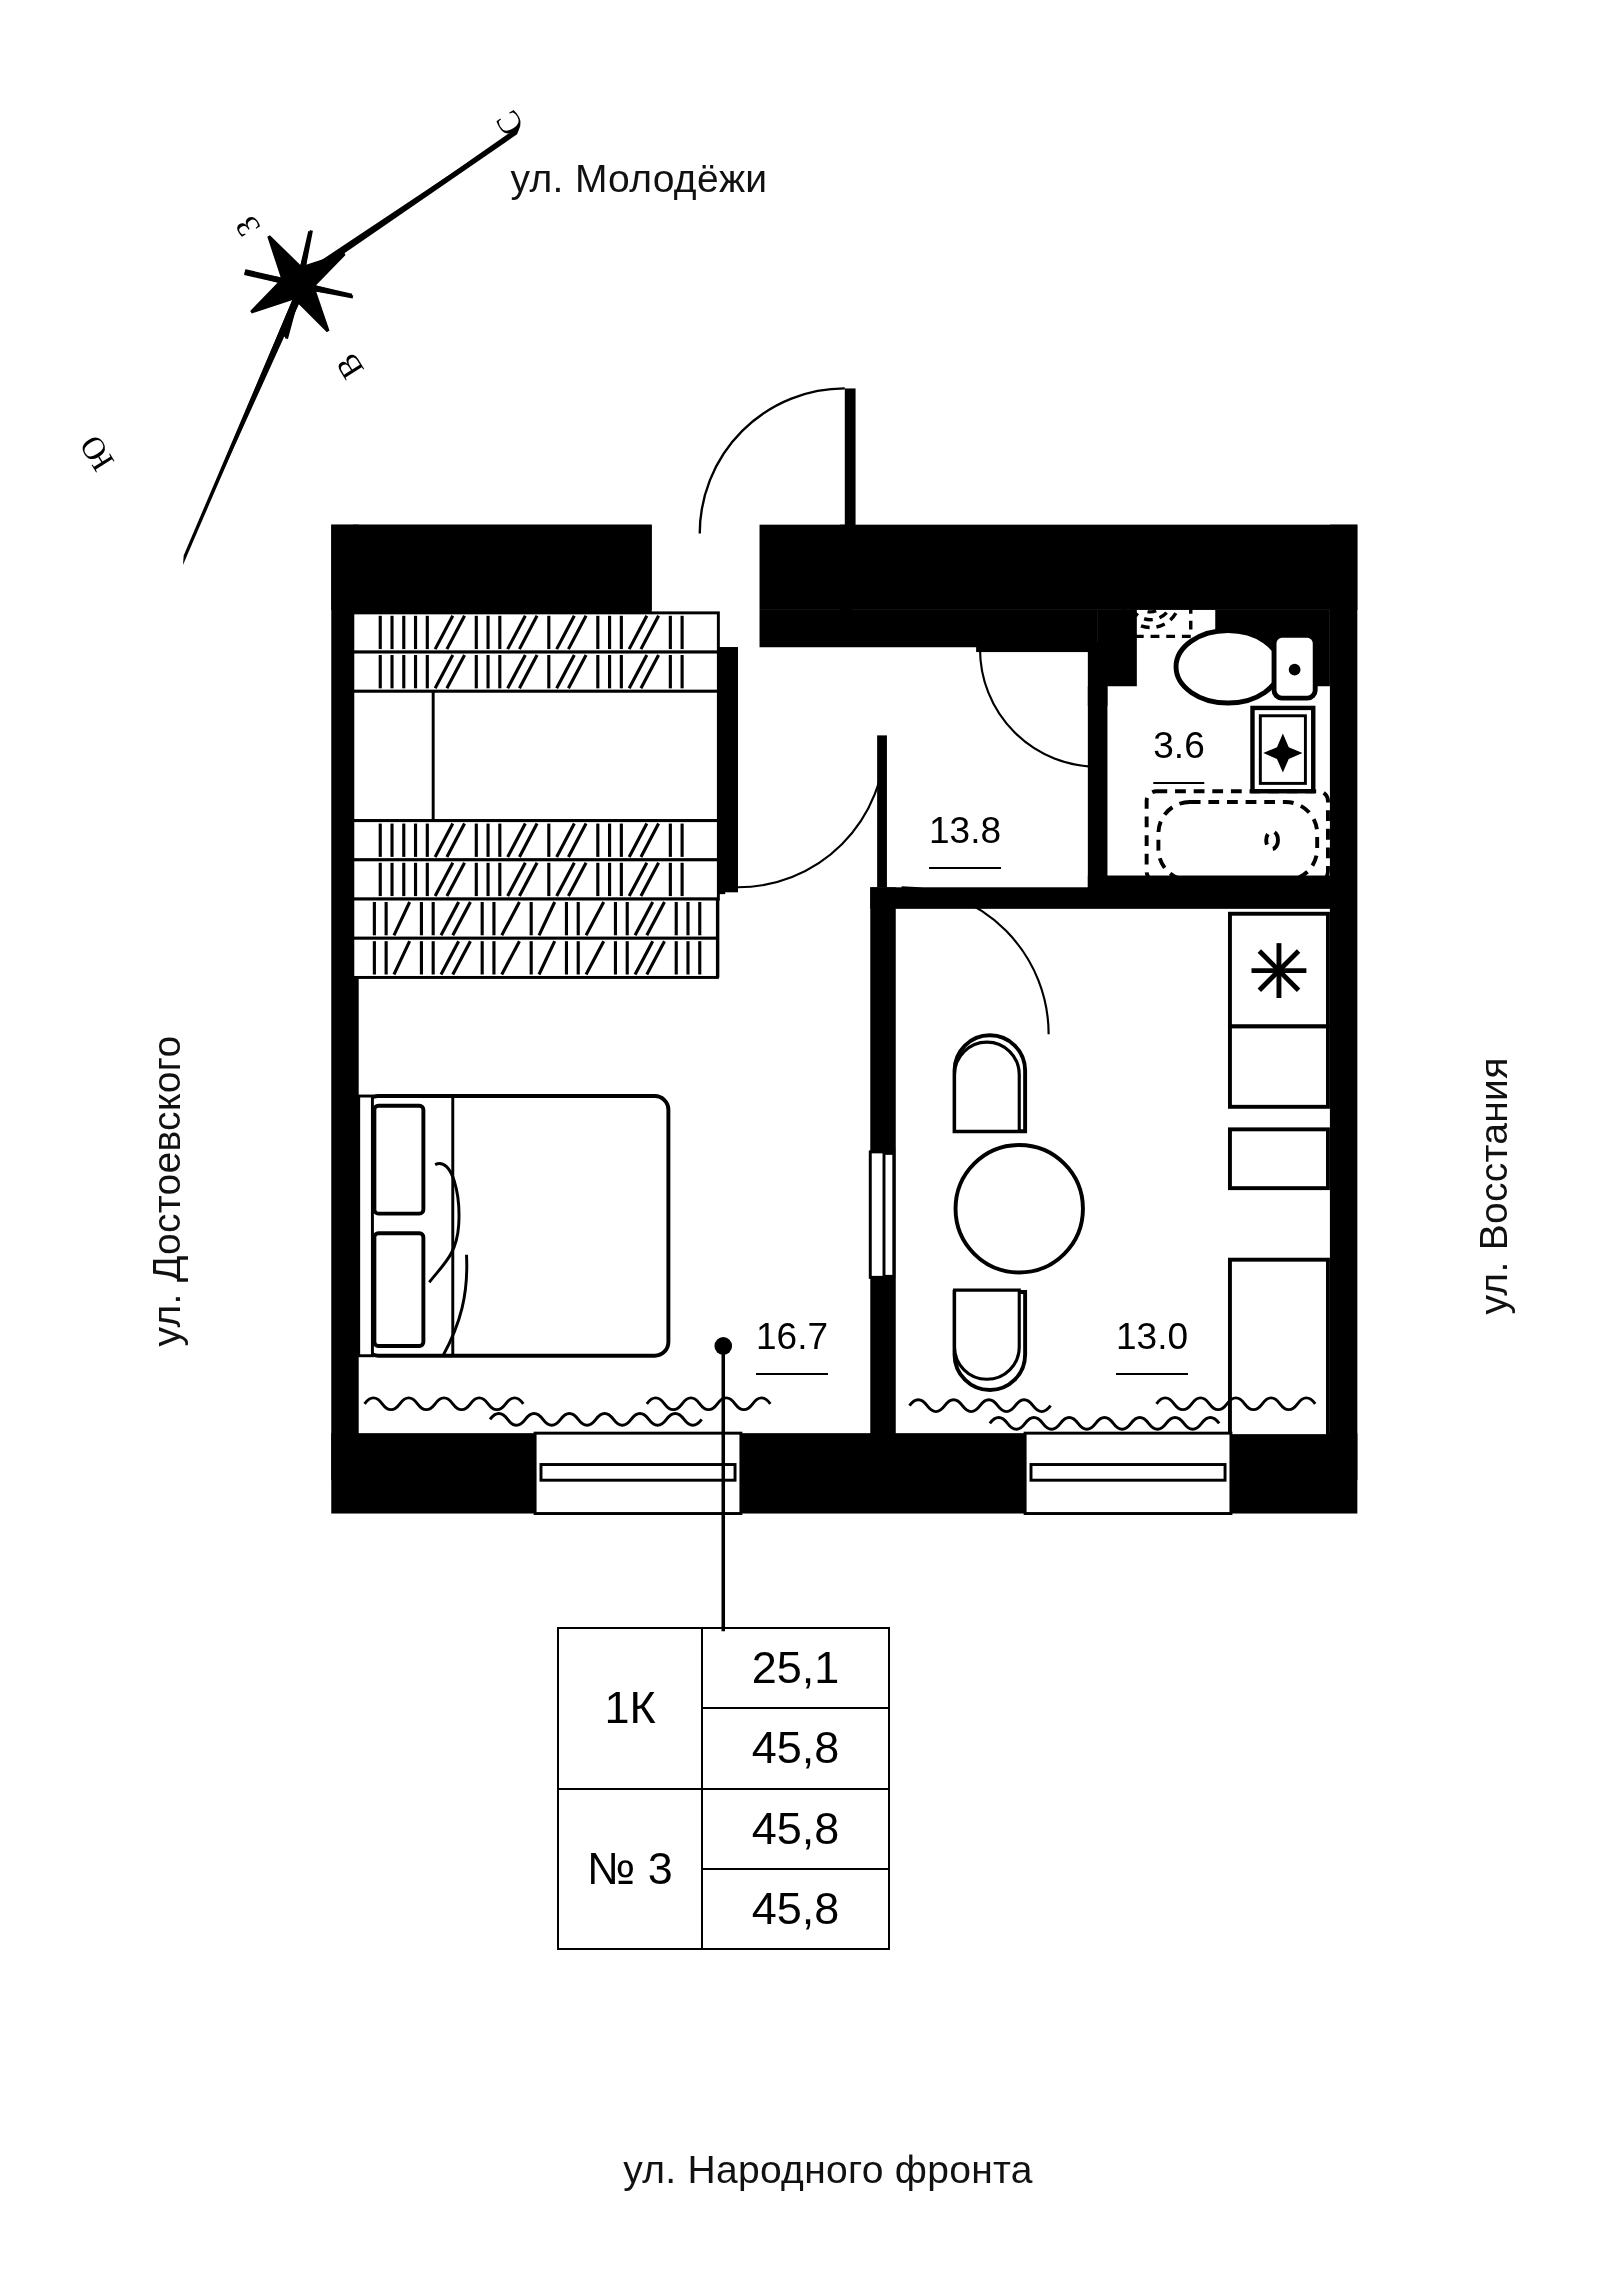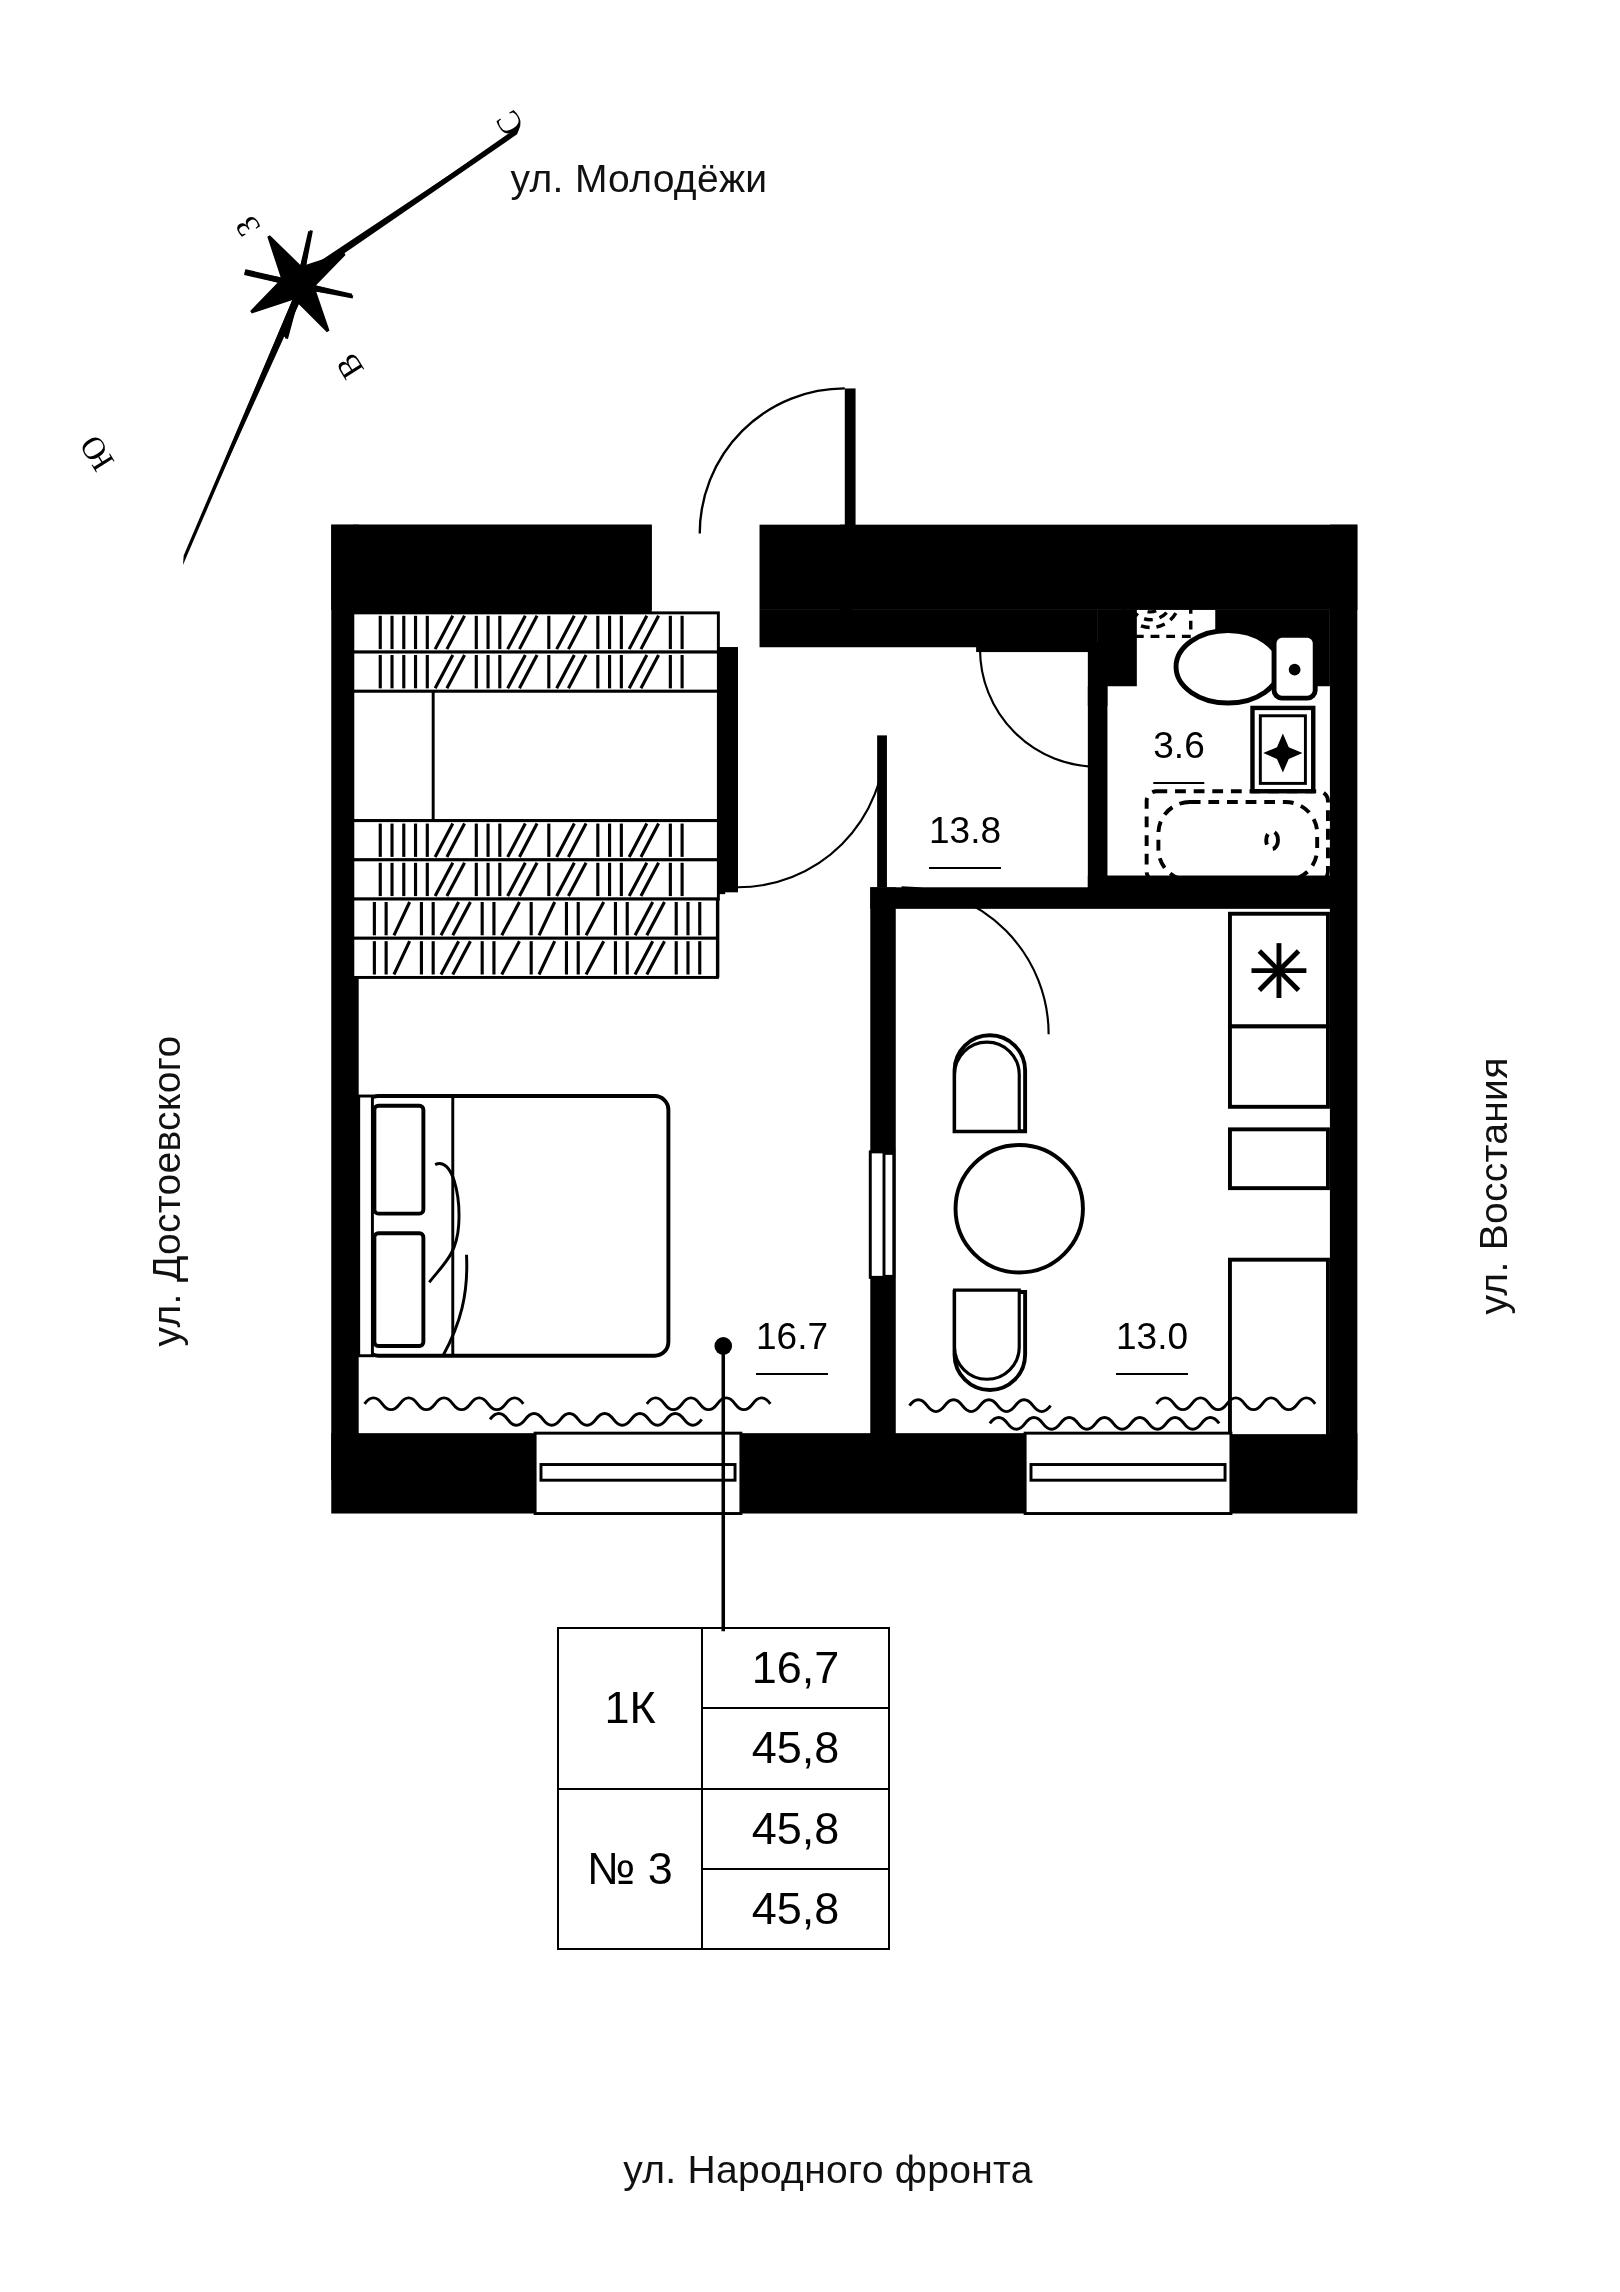--- a/index.html
+++ b/index.html
@@ -517,21 +517,21 @@
 
   <div class="area-label" id="area-hall">13.8</div>
   <div class="area-label" id="area-bath">3.6</div>
   <div class="area-label" id="area-living">16.7</div>
   <div class="area-label" id="area-kitchen">13.0</div>
 
   <div id="summary-table">
     <div class="sum-row">
       <div class="sum-left">1К</div>
       <div class="sum-right">
-        <div class="sum-cell">16,7</div>
+        <div class="sum-cell">25,1</div>
         <div class="sum-cell">45,8</div>
       </div>
     </div>
     <div class="sum-row">
       <div class="sum-left">№ 3</div>
       <div class="sum-right">
         <div class="sum-cell">45,8</div>
         <div class="sum-cell">45,8</div>
       </div>
     </div>

